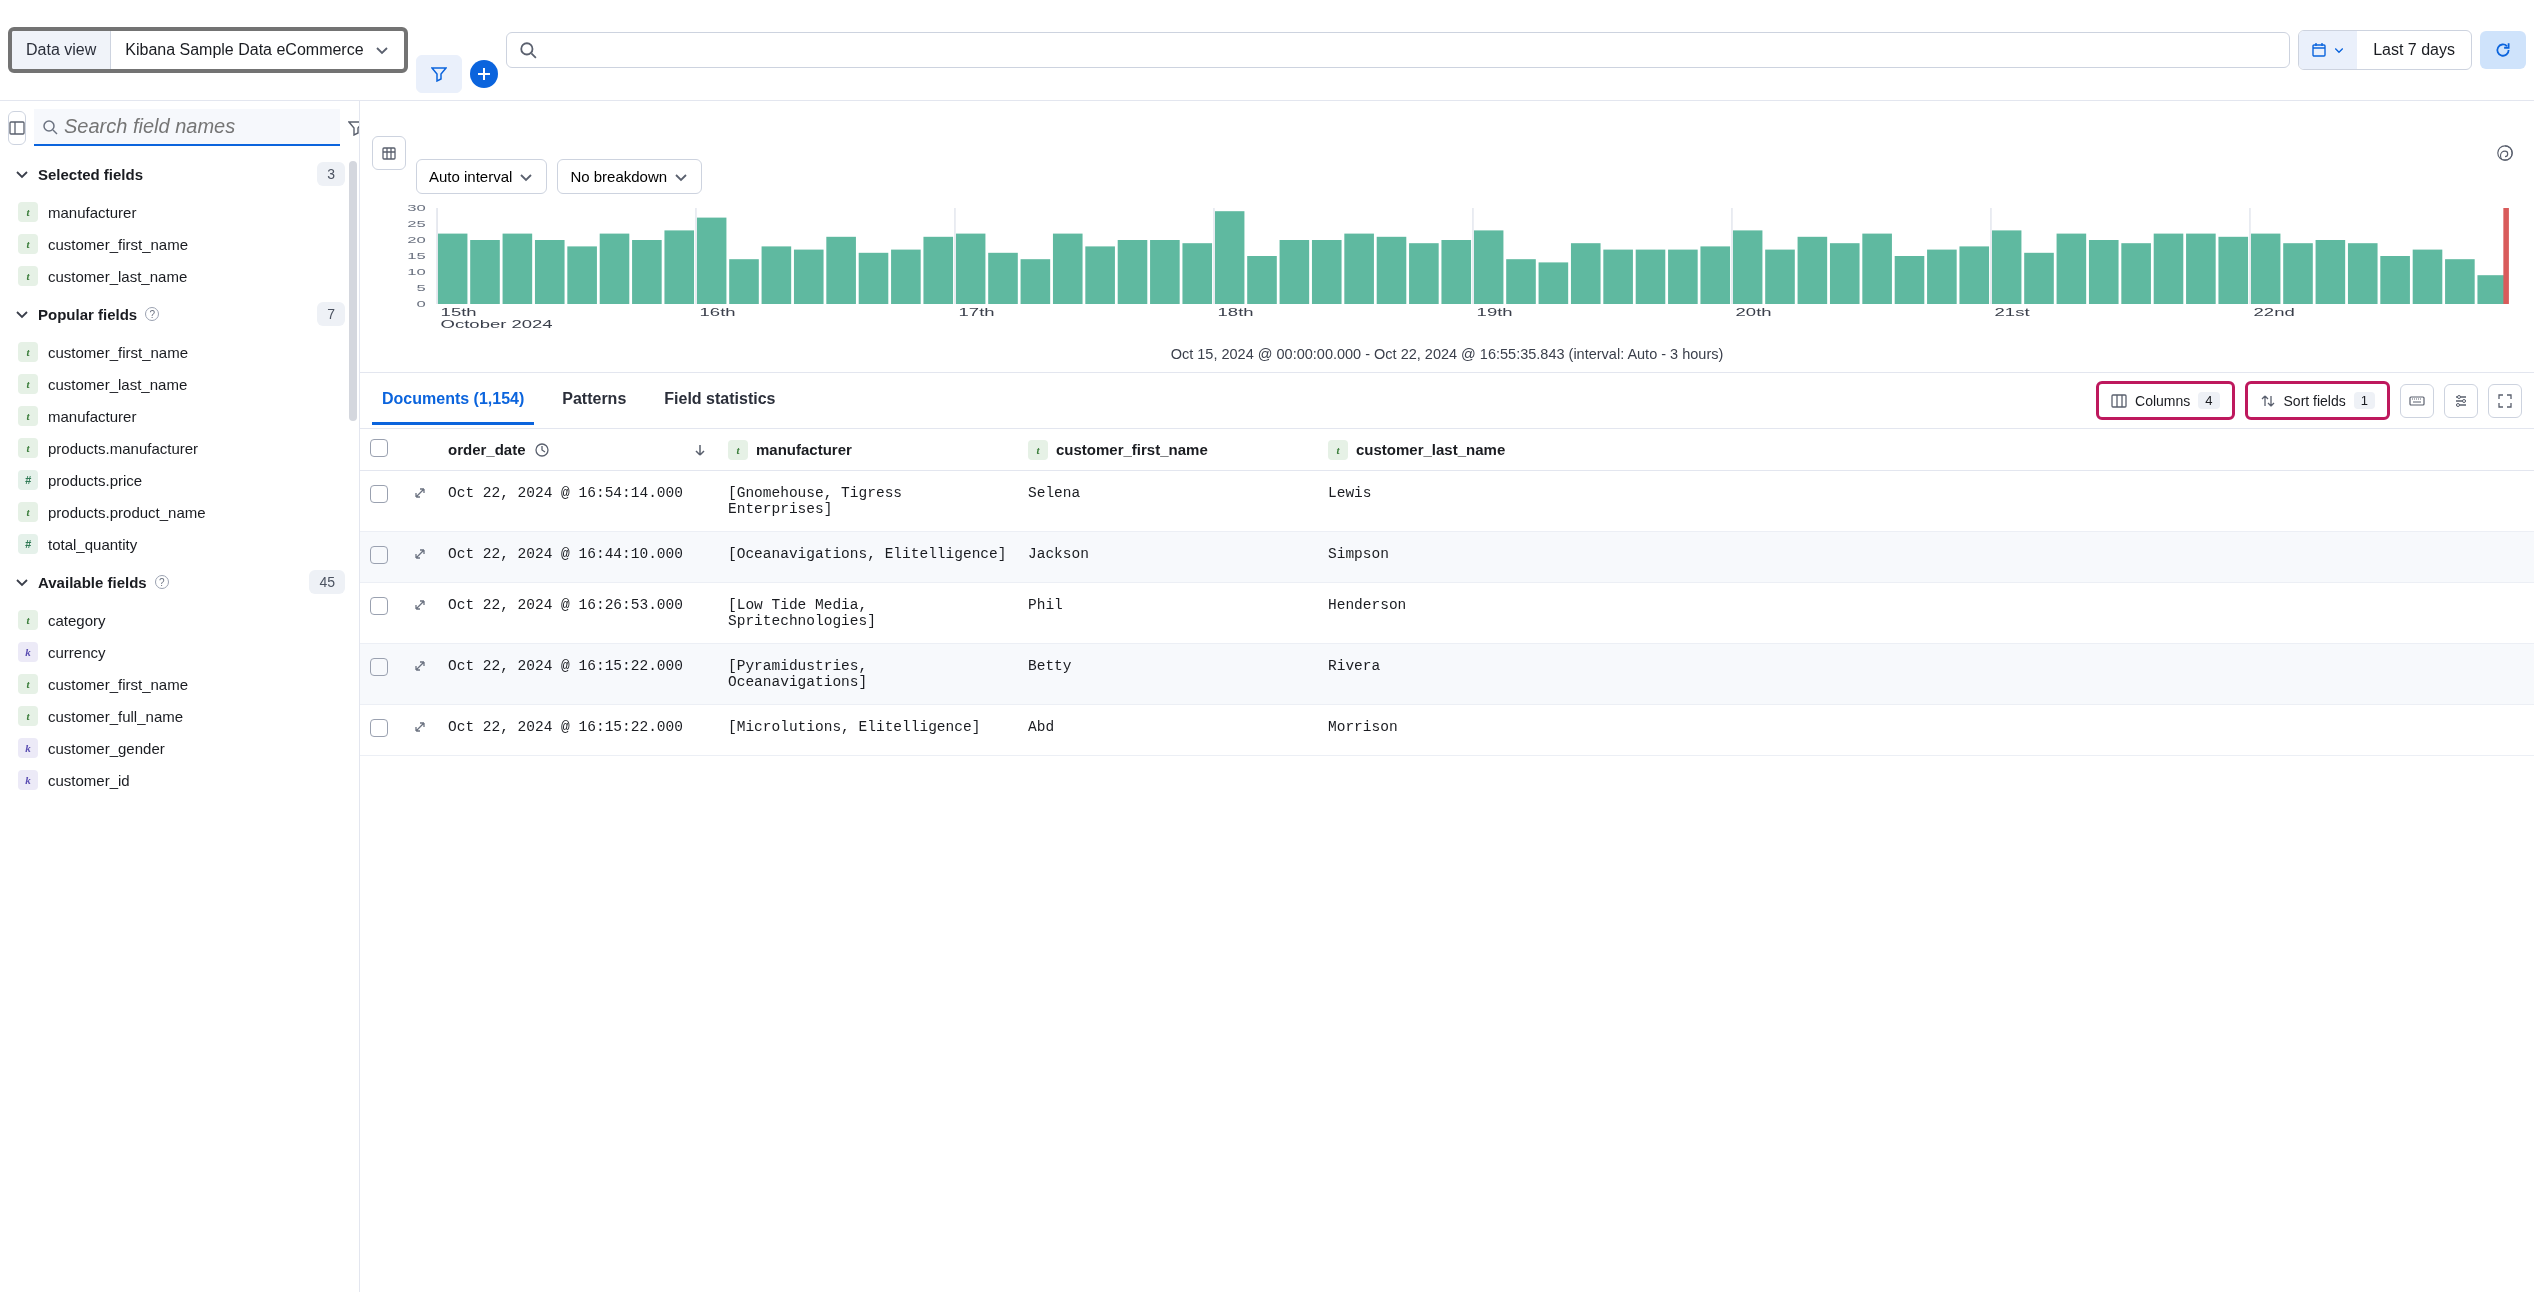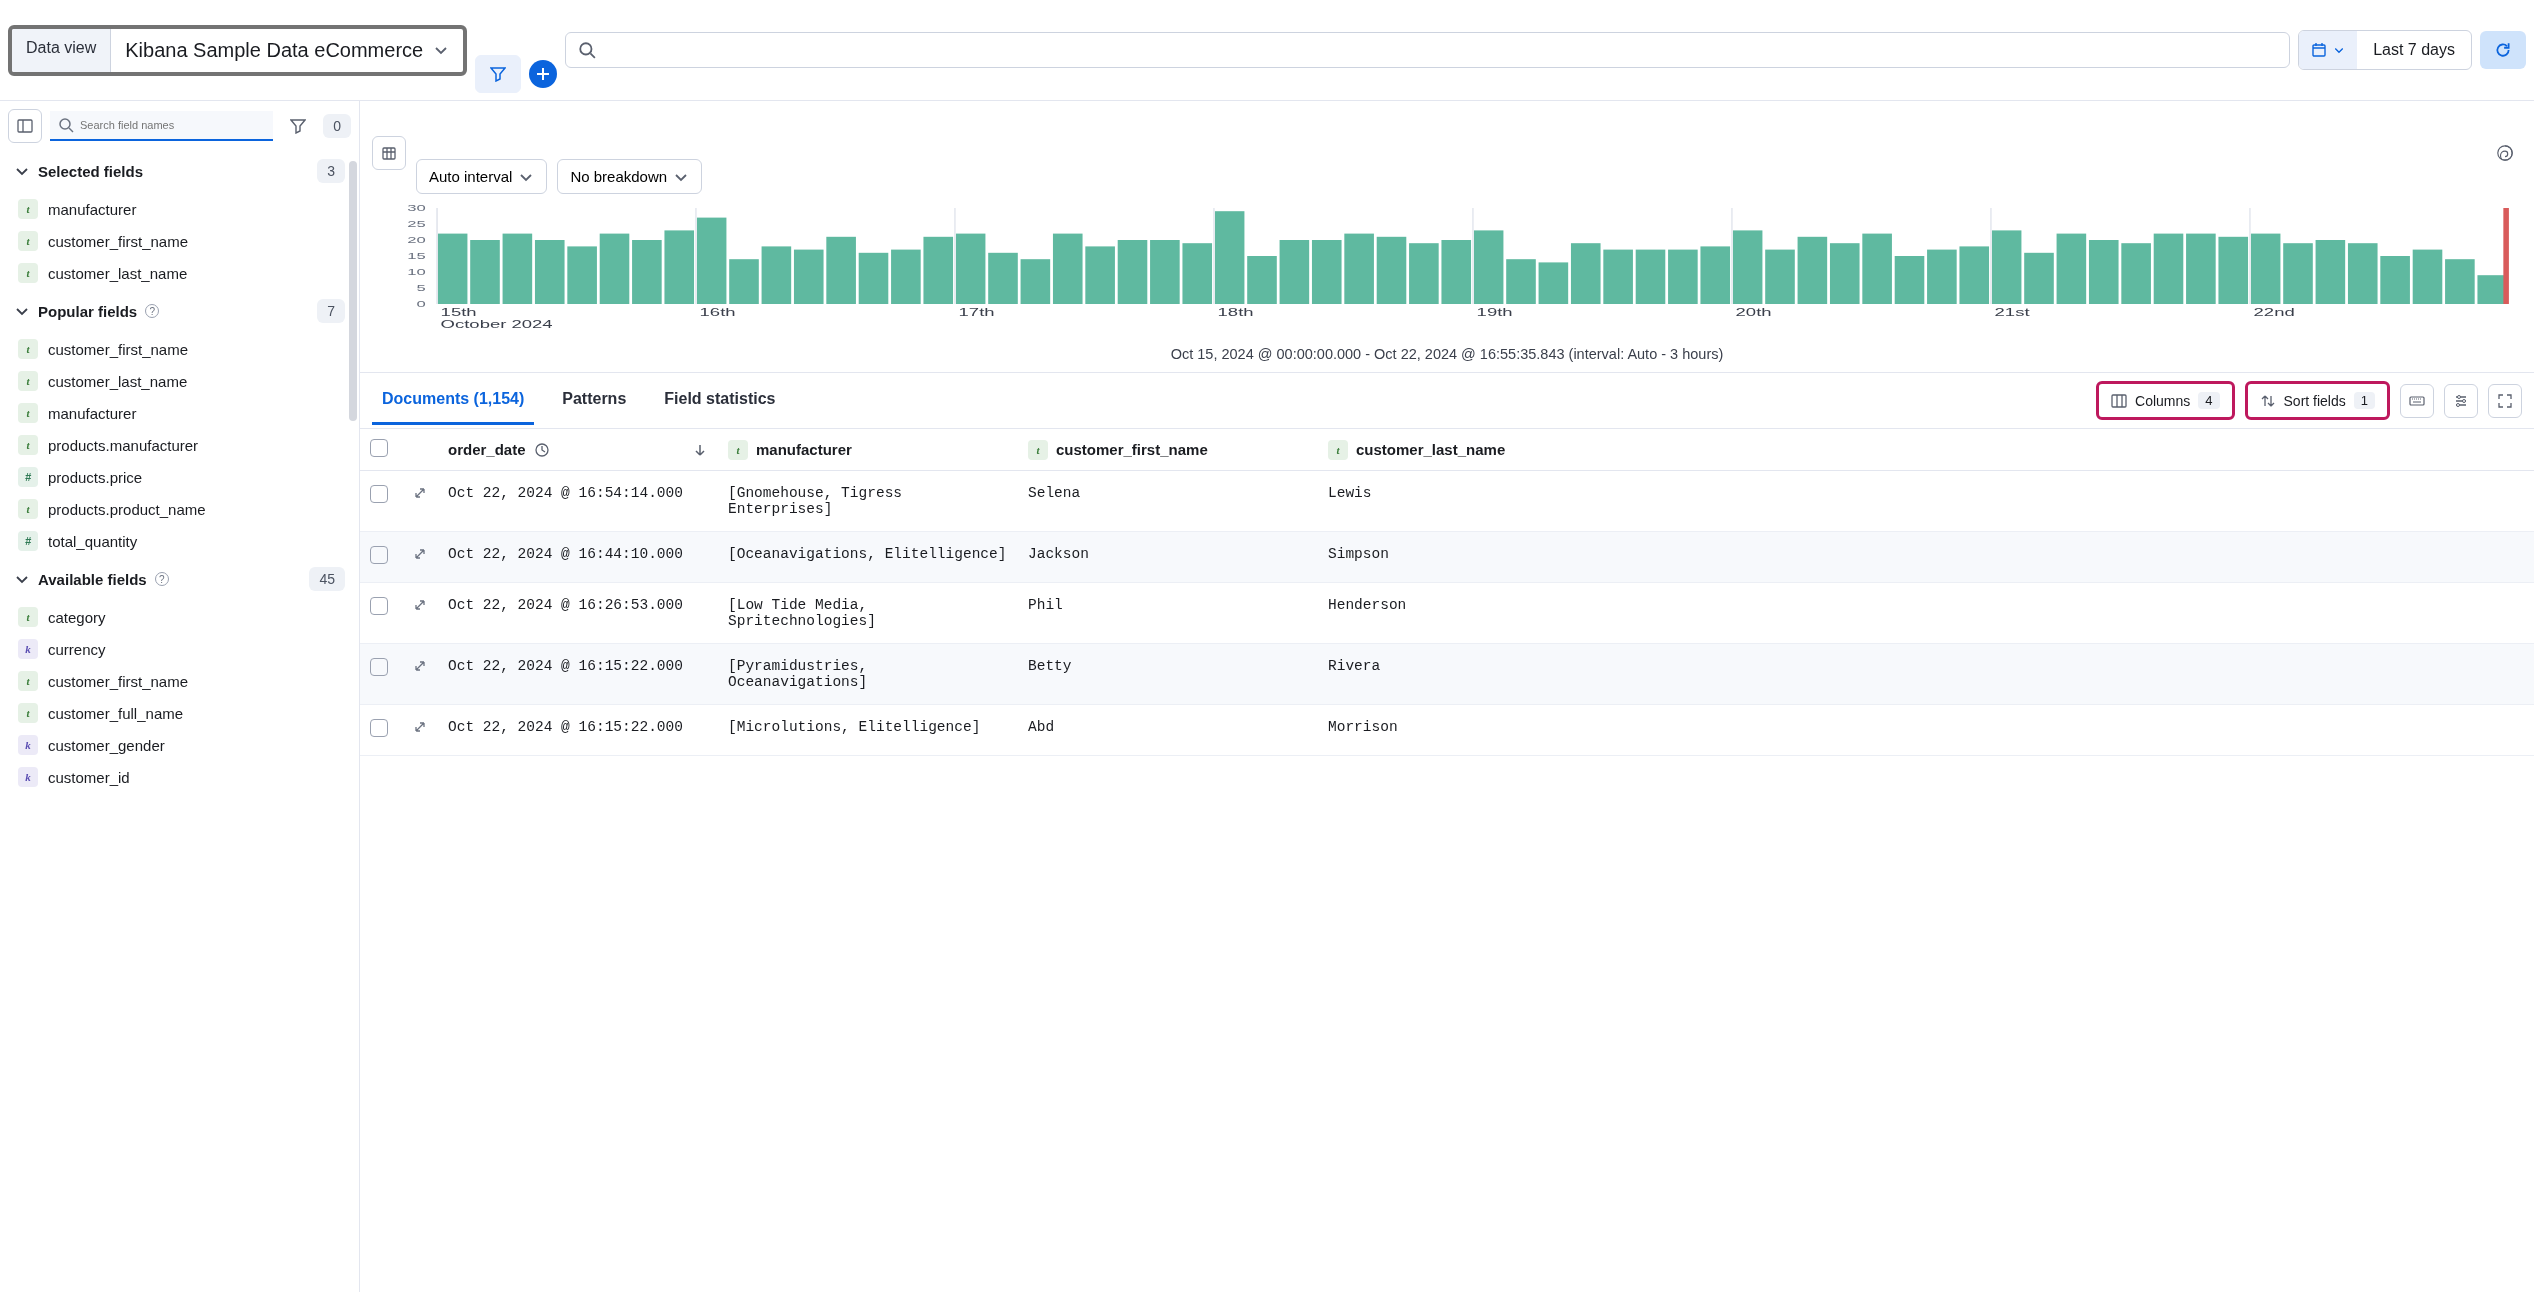--- a/index.html
+++ b/index.html
@@ -5,39 +5,39 @@
 * { box-sizing: border-box; margin: 0; padding: 0; }
 body { font-family: -apple-system, BlinkMacSystemFont, "Segoe UI", Helvetica, Arial, sans-serif; font-size: 14px; color: #1a1c21; background: #fff; }
 
 
 .topbar { display: flex; align-items: center; gap: 8px; padding: 7px 8px; border-bottom: 1px solid #e3e6ef; }
 .btn { display: inline-flex; align-items: center; gap: 6px; border: 1px solid #cdd3df; border-radius: 6px; background: #fff; padding: 8px 12px; cursor: pointer; font-size: 15px; margin-top: 48px; }
 .btn.bluebg { background: #eaf0fb; border-color: #eaf0fb; }
 .btn.blueicon-round { width: 28px; height: 28px; border-radius: 50%; background: #0b64dd; color: #fff; align-items: center; justify-content: center; padding:0; border:none;}
 .dataview-combo { display:flex; align-items:stretch; border:4px solid #737373; border-radius:6px; overflow:hidden;}
 .dataview-combo .dv-label { background:#f0f3f9; padding:10px 14px; font-size:16px; color:#2b2f3a; border-right:1px solid #cdd3df;}
-.dataview-combo .dv-value { padding:10px 14px; font-size:20px; display:flex; align-items:center; gap:10px;}
+.dataview-combo .dv-value { padding:10px 14px; font-size:16px; display:flex; align-items:center; gap:10px;}
 .search-main { flex:1; display:flex; align-items:center; border:1px solid #cdd3df; border-radius:6px; padding:8px 12px; gap:10px;}
 .search-main input { border:none; outline:none; flex:1; font-size:16px; }
 .date-combo { display:flex; align-items:stretch; border:1px solid #cdd3df; border-radius:6px; overflow:hidden;}
 .date-combo .dc-icon { background:#eaf0fb; padding:10px 12px; display:flex; align-items:center; gap:6px;}
 .date-combo .dc-label { padding:10px 16px; font-size:16px; display:flex; align-items:center;}
 .refresh-btn { background:#cfe3fb; padding:10px 14px; border-radius:6px; display:flex; align-items:center; cursor:pointer;}
 
 
 .main { display:flex; height: calc(100vh - 60px); }
 .sidebar { width: 360px; border-right:1px solid #e3e6ef; overflow-y:auto; padding:8px; position:relative;}
 .sidebar-scrollbar { position:absolute; right:2px; top:60px; width:8px; height:260px; background:#d4d7de; border-radius:4px;}
 .content { flex:1; display:flex; flex-direction:column; overflow:hidden;}
 
 
 .side-topline { display:flex; align-items:center; gap:8px; margin-bottom:6px;}
 .icon-square { width:34px; height:34px; border:1px solid #cdd3df; border-radius:6px; display:flex; align-items:center; justify-content:center; cursor:pointer;}
 .field-search-wrap { flex:1; display:flex; align-items:center; border-bottom:2px solid #0b64dd; background:#f6f8fc; padding:6px 8px; gap:6px;}
-.field-search-wrap input { flex:1; border:none; outline:none; background:transparent; font-size:11px;}
+.field-search-wrap input { flex:1; border:none; outline:none; background:transparent; font-size:20px;font-style:italic;}
 .count-pill { background:#eef1f6; border-radius:6px; padding:4px 10px; font-size:14px; color:#4b5260;}
 
 .section-head { display:flex; align-items:center; gap:8px; padding:10px 6px; cursor:pointer;}
 .section-head .title { font-weight:600; font-size:15px;}
 .section-head .count { margin-left:auto; }
 .field-row { display:flex; align-items:center; gap:10px; padding:6px 8px 6px 10px; cursor:pointer; border-radius:4px; font-size:15px;}
 .type-badge { width:20px; height:20px; border-radius:4px; display:flex; align-items:center; justify-content:center; font-size:11px; font-weight:700;}
 .tb-t { background:#e6f1e6; color:#3a7d3a; font-style:italic; font-family: Georgia, serif;}
 .tb-k { background:#eceaf7; color:#5a4db2; font-style:italic; font-family: Georgia, serif;}
 .tb-n { background:#e5f1ea; color:#2f7a55; font-style:italic;}

